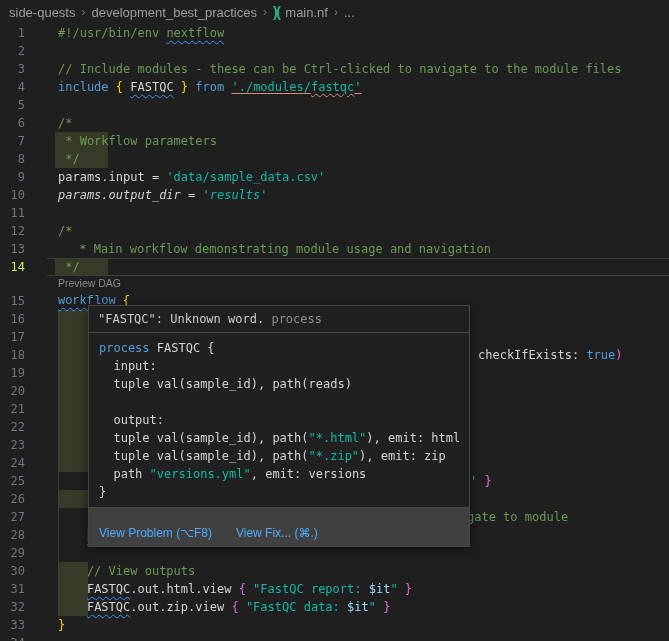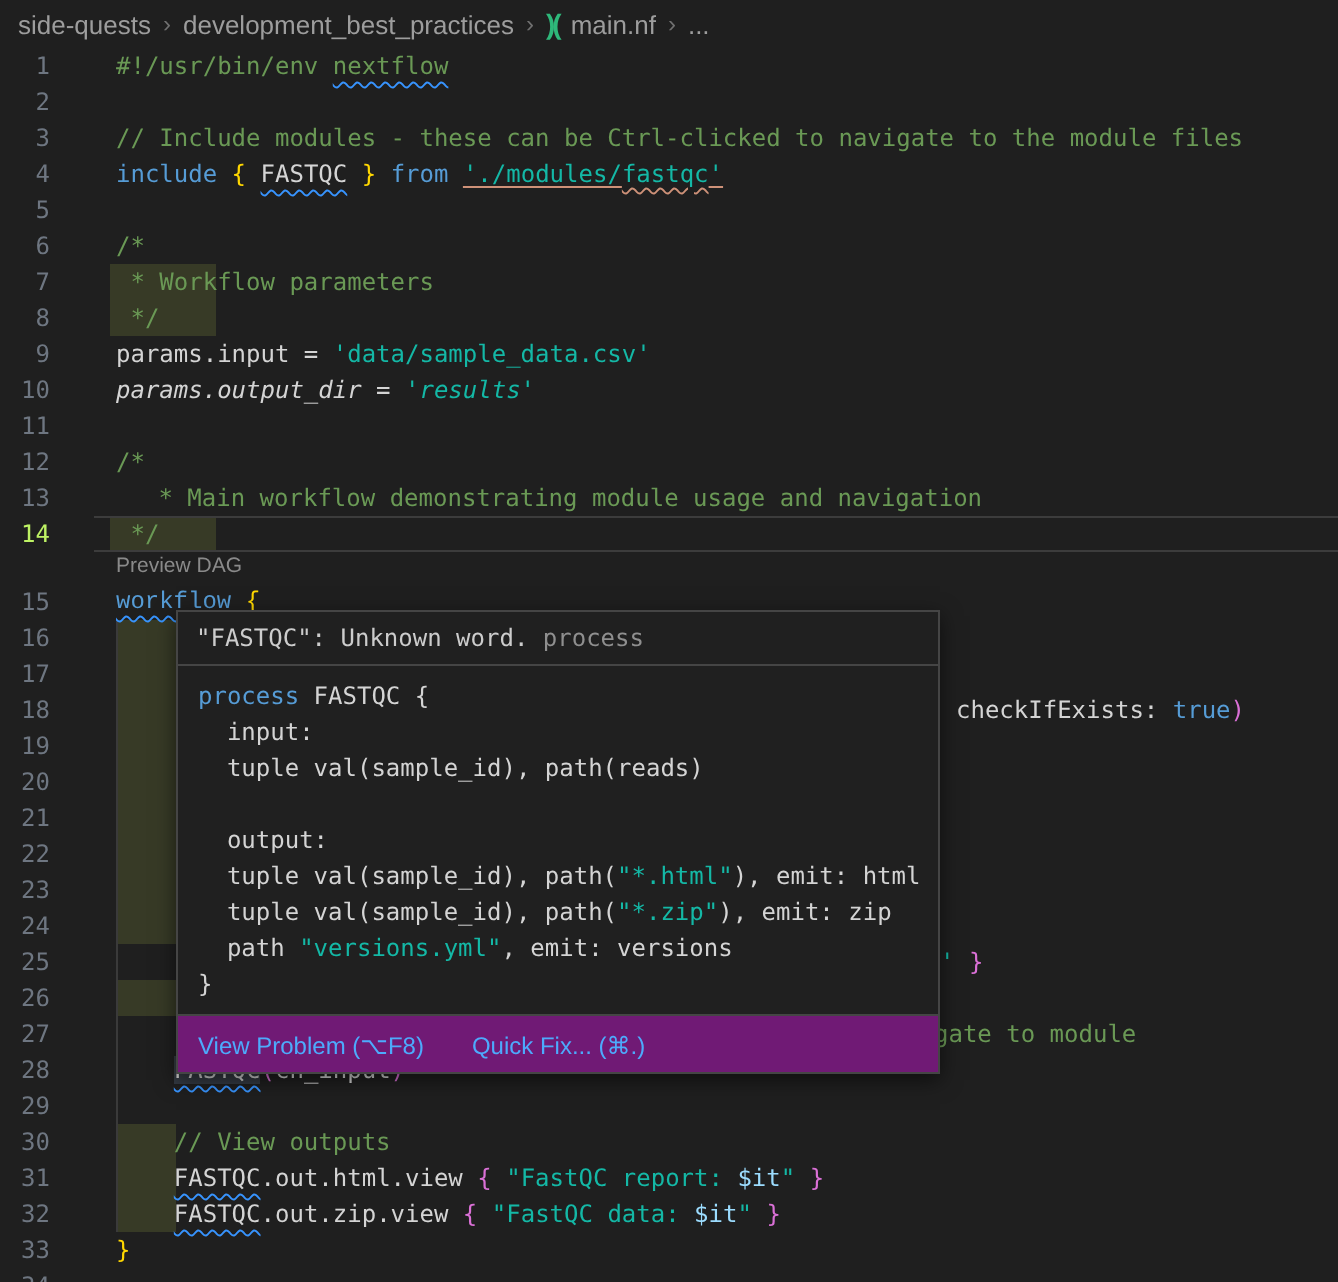--- a/index.html
+++ b/index.html
@@ -45,22 +45,22 @@
   .whl{background:#343a42}
 
   
   .popup{position:absolute;left:88px;top:305px;width:380px;background:#202020;border:1px solid #454545;
          z-index:10;box-shadow:0 3px 10px rgba(0,0,0,.55)}
   .popup-header{padding:4px 9px;font:12px/18px "DejaVu Sans Mono",monospace;color:#cccccc;
                 border-bottom:1px solid #454545}
   .popup-source{color:#8f8f8f}
   .popup-body{padding:6px 10px}
   .prow{height:18px;white-space:pre;font:12px/18px "DejaVu Sans Mono",monospace}
-  .popup-actions{display:flex;gap:24px;padding:8px 10px 6px 10px;border-top:1px solid #454545;
-                 background:#701a75;font:12px "Liberation Sans",sans-serif}
+  .popup-actions{display:flex;gap:24px;padding:18px 10px 6px 10px;border-top:1px solid #454545;
+                 background:#404040;font:12px "Liberation Sans",sans-serif}
   .action{color:#4daafc;cursor:pointer}
 </style>
 </head>
 <body>
 
 <div class="breadcrumb">
   <span class="crumb">side-quests</span>
   <span class="sep">›</span>
   <span class="crumb">development_best_practices</span>
   <span class="sep">›</span>
@@ -125,15 +125,15 @@
       <div class="prow"><span class="pl">  tuple val(sample_id), path(reads)</span></div>
       <div class="prow"></div>
       <div class="prow"><span class="pl">  output:</span></div>
       <div class="prow"><span class="pl">  tuple val(sample_id), path(</span><span class="str">"*.html"</span><span class="pl">), emit: html</span></div>
       <div class="prow"><span class="pl">  tuple val(sample_id), path(</span><span class="str">"*.zip"</span><span class="pl">), emit: zip</span></div>
       <div class="prow"><span class="pl">  path </span><span class="str">"versions.yml"</span><span class="pl">, emit: versions</span></div>
       <div class="prow"><span class="pl">}</span></div>
     </div>
   <div class="popup-actions">
     <span class="action">View Problem (⌥F8)</span>
-    <span class="action">Quick Fix... (⌘.)</span>
+    <span class="action">View Fix... (⌘.)</span>
   </div>
 </div>
 
 </body></html>

